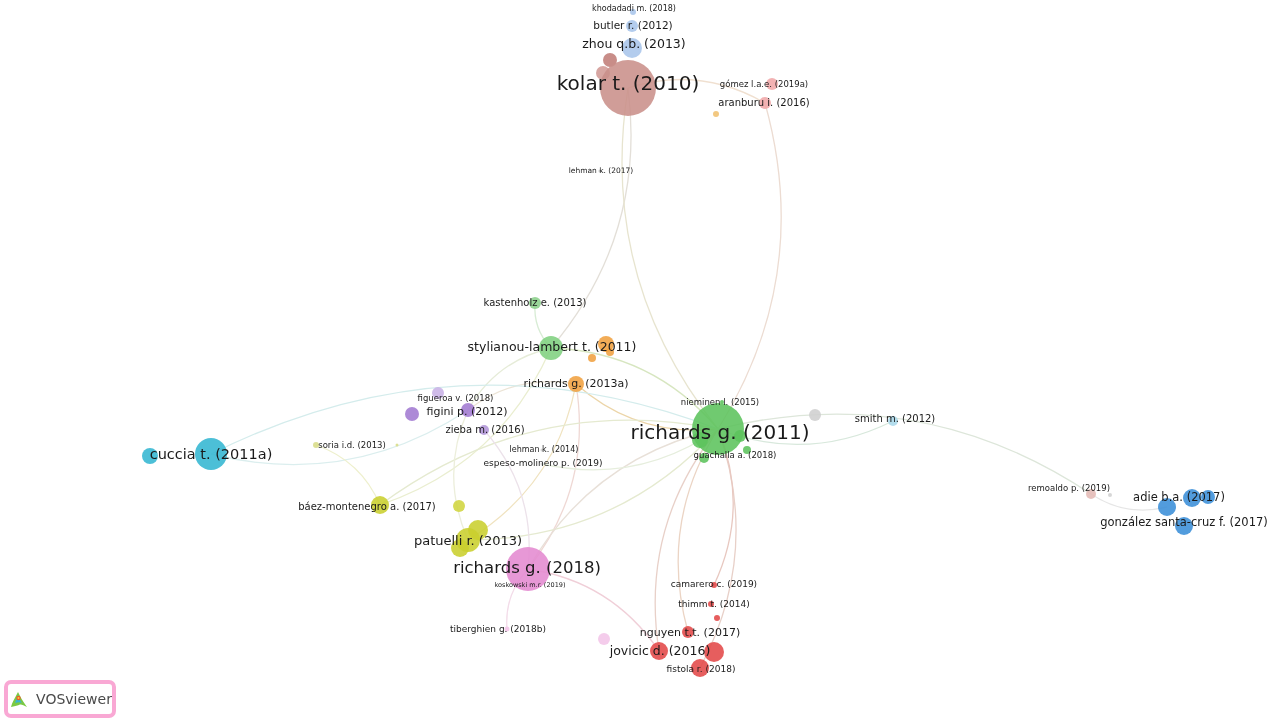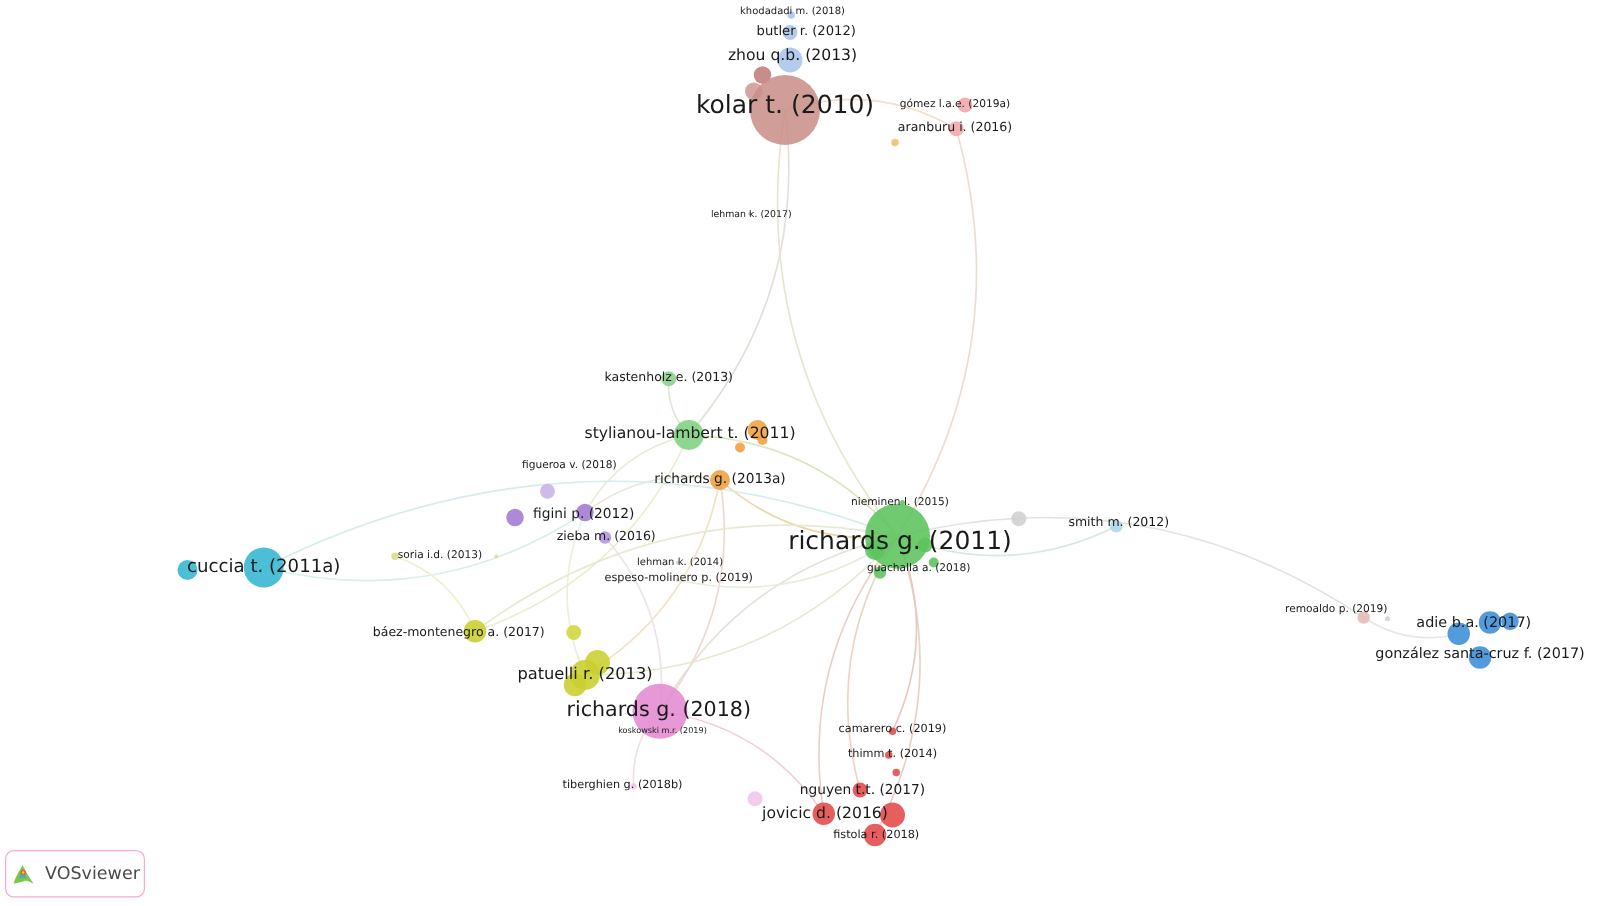--- a/index.html
+++ b/index.html
@@ -1,19 +1,19 @@
 <!DOCTYPE html>
 <html><head>
 <meta charset="utf-8">
 <style>
   html, body { margin: 0; padding: 0; background: #ffffff; }
   body { width: 1280px; height: 725px; position: relative; overflow: hidden; font-family: "DejaVu Sans", sans-serif; }
   #net { position: absolute; left: 0; top: 0; width: 1280px; height: 725px; }
   .lbl { position: absolute; white-space: nowrap; color: #1a1a1a; transform: translate(-50%, -50%); line-height: 1; letter-spacing: 0; }
-  .logo { position: absolute; left: 4px; top: 680px; width: 112px; height: 38px; border: 1px solid #f9a8d4; border-radius: 7px; background: #fff; display: flex; align-items: center; justify-content: center; gap: 6px; box-sizing: border-box; cursor: pointer; }
+  .logo { position: absolute; left: 4px; top: 680px; width: 112px; height: 38px; border: 4px solid #f9a8d4; border-radius: 7px; background: #fff; display: flex; align-items: center; justify-content: center; gap: 6px; box-sizing: border-box; cursor: pointer; }
   .logo-text { font-family: "DejaVu Sans", sans-serif; font-size: 14px; color: #4a4a4a; }
 </style>
 </head>
 <body>
 
 <svg id="net" width="1280" height="725" viewBox="0 0 1280 725">
   <g id="edges">
       <path d="M628,88 Q646.7,234.94 551,348" stroke="#e3dfd8" stroke-width="1.3" fill="none"></path>
       <path d="M628,88 Q597.98,278.3 718,429" stroke="#e7e4cf" stroke-width="1.3" fill="none"></path>
       <path d="M765,103 Q813.22,276.34 718,429" stroke="#ecdcd2" stroke-width="1.3" fill="none"></path>
@@ -100,29 +100,29 @@
       <circle cx="600" cy="171" r="1.5" fill="#c0c0c0" fill-opacity="0.88"></circle>
       <circle cx="397" cy="445" r="1.5" fill="#d8dc88" fill-opacity="0.88"></circle>
       <circle cx="542" cy="450" r="1.5" fill="#d0d0d0" fill-opacity="0.88"></circle>
       <circle cx="542" cy="464" r="1.5" fill="#d0d0d0" fill-opacity="0.88"></circle>
       <circle cx="530" cy="585" r="1.5" fill="#e48ad0" fill-opacity="0.88"></circle>
     </g>
 </svg>
 <div id="labels">
     <div class="lbl" style="left: 628px; top: 83px; font-size: 20px;">kolar t. (2010)</div>
     <div class="lbl" style="left: 634px; top: 44px; font-size: 12.5px;">zhou q.b. (2013)</div>
-    <div class="lbl" style="left: 633px; top: 25px; font-size: 10.5px; margin-left: 12px;">butler r. (2012)</div>
+    <div class="lbl" style="left: 633px; top: 25px; font-size: 10.5px;">butler r. (2012)</div>
     <div class="lbl" style="left: 634px; top: 9px; font-size: 8px;">khodadadi m. (2018)</div>
     <div class="lbl" style="left: 764px; top: 84px; font-size: 8.5px;">gómez l.a.e. (2019a)</div>
     <div class="lbl" style="left: 764px; top: 103px; font-size: 10px;">aranburu i. (2016)</div>
     <div class="lbl" style="left: 601px; top: 171px; font-size: 7.5px;">lehman k. (2017)</div>
     <div class="lbl" style="left: 535px; top: 303px; font-size: 10px;">kastenholz e. (2013)</div>
     <div class="lbl" style="left: 552px; top: 347px; font-size: 12.5px;">stylianou-lambert t. (2011)</div>
     <div class="lbl" style="left: 576px; top: 383px; font-size: 11px;">richards g. (2013a)</div>
-    <div class="lbl" style="left: 450px; top: 373px; font-size: 8.5px; padding-left: 11px;">figueroa v. (2018)</div>
+    <div class="lbl" style="left: 450px; top: 398px; font-size: 8.5px; padding-left: 11px;">figueroa v. (2018)</div>
     <div class="lbl" style="left: 467px; top: 411px; font-size: 11px;">figini p. (2012)</div>
     <div class="lbl" style="left: 485px; top: 430px; font-size: 10px;">zieba m. (2016)</div>
     <div class="lbl" style="left: 720px; top: 432px; font-size: 20px;">richards g. (2011)</div>
     <div class="lbl" style="left: 720px; top: 402px; font-size: 8.5px;">nieminen l. (2015)</div>
     <div class="lbl" style="left: 735px; top: 455px; font-size: 8.5px;">guachalla a. (2018)</div>
     <div class="lbl" style="left: 895px; top: 419px; font-size: 10px;">smith m. (2012)</div>
     <div class="lbl" style="left: 211px; top: 454px; font-size: 14.5px;">cuccia t. (2011a)</div>
     <div class="lbl" style="left: 352px; top: 445px; font-size: 8.5px;">soria i.d. (2013)</div>
     <div class="lbl" style="left: 544px; top: 450px; font-size: 8px;">lehman k. (2014)</div>
     <div class="lbl" style="left: 543px; top: 463px; font-size: 9px;">espeso-molinero p. (2019)</div>

